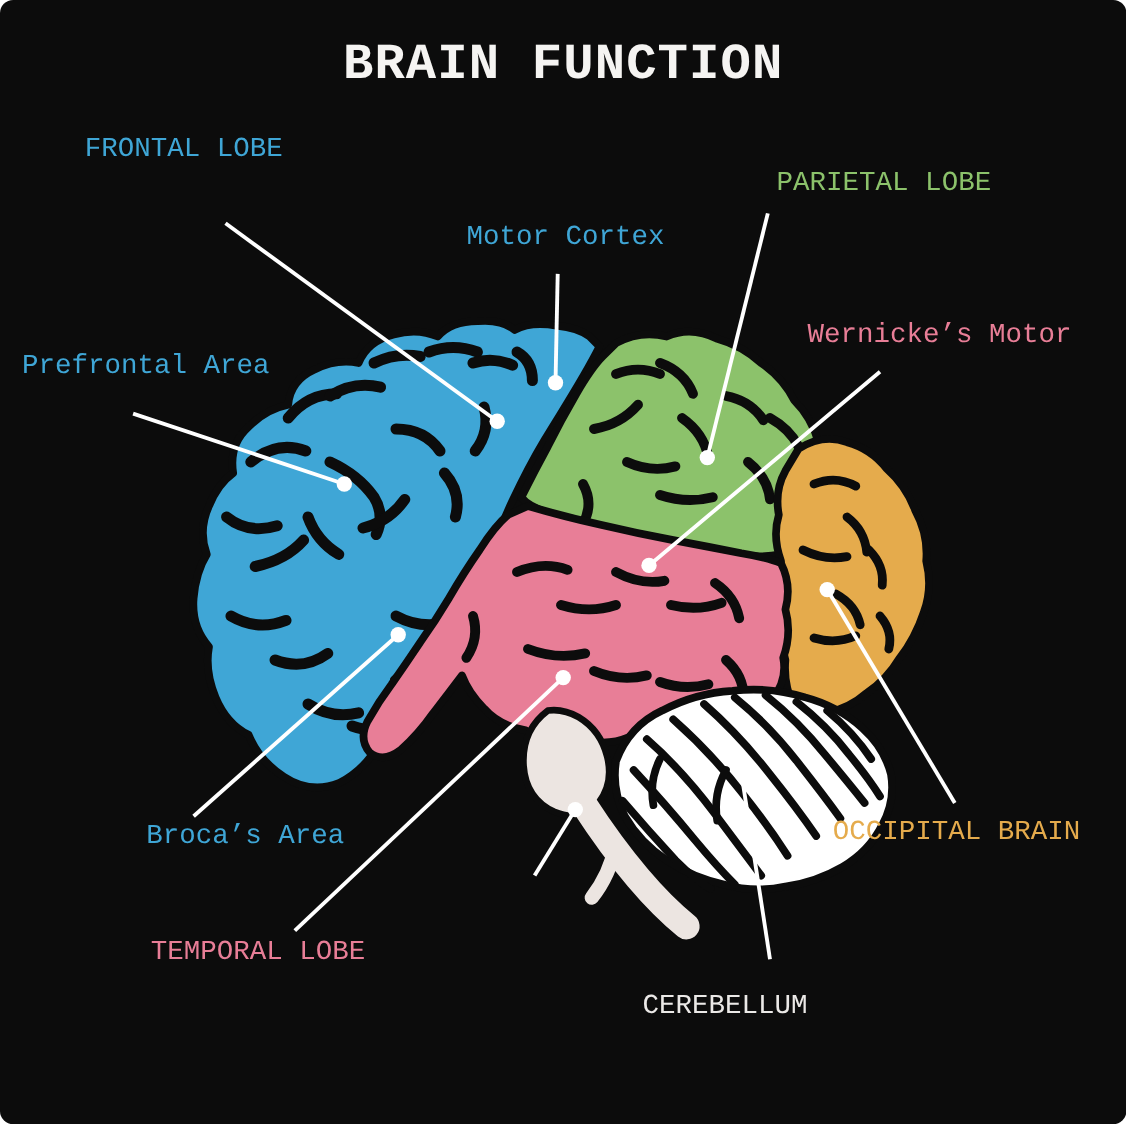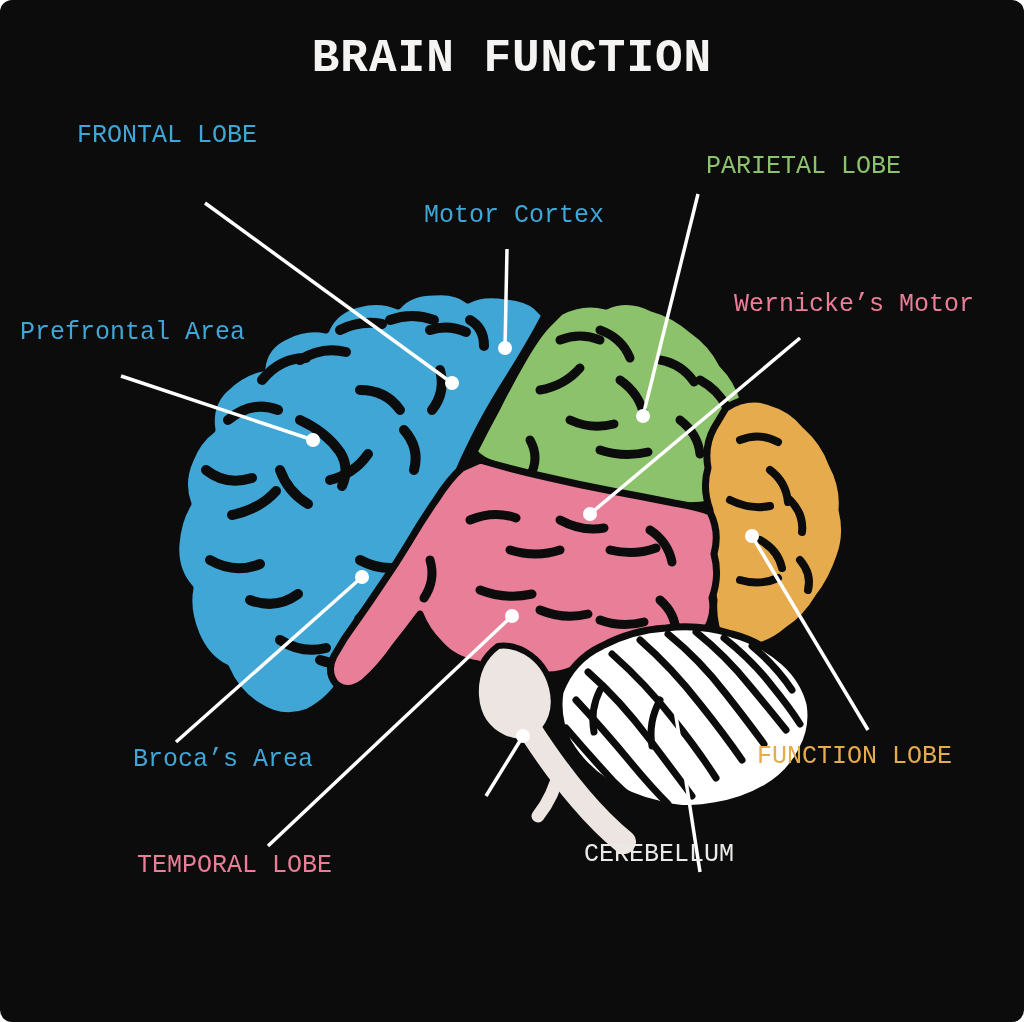--- a/index.html
+++ b/index.html
@@ -20,21 +20,21 @@
   }
   .lbl{position:absolute;font-size:25px;white-space:nowrap;}
   .lbl-frontal{left:77px;top:118px;line-height:35px;color:var(--frontal-blue);}
   .lbl-motor{left:424px;top:201px;color:var(--frontal-blue);}
   .lbl-parietal{left:706px;top:152px;color:var(--parietal-green);}
   .lbl-wernicke{left:734px;top:290px;color:var(--temporal-pink);}
   .lbl-prefrontal{left:20px;top:318px;color:var(--frontal-blue);}
   .lbl-broca{left:86px;top:745px;color:var(--frontal-blue);margin-left:47px;}
   .lbl-temporal{left:137px;top:851px;color:var(--temporal-pink);}
   .lbl-brainstem{left:398px;top:799px;color:var(--label-white);}
-  .lbl-cerebellum{left:584px;top:840px;color:var(--label-white);}
+  .lbl-cerebellum{left:584px;top:900px;color:var(--label-white);}
   .lbl-occipital{left:757px;top:742px;color:var(--occipital-gold);}
   .sulci{fill:none;stroke:#0c0c0c;stroke-linecap:round;stroke-linejoin:round;}
 </style>
 </head>
 <body>
 
 <div id="canvas">
 
   <svg id="brain-svg" width="1024" height="1022" viewBox="0 0 1024 1022">
 
@@ -195,15 +195,15 @@
   <div class="lbl lbl-frontal">
     <div>FRONTAL LOBE</div>
   </div>
   <div class="lbl lbl-parietal">PARIETAL LOBE</div>
   <div class="lbl lbl-motor">Motor Cortex</div>
   <div class="lbl lbl-wernicke">Wernicke’s Motor</div>
   <div class="lbl lbl-prefrontal">Prefrontal Area</div>
   <div class="lbl lbl-broca">Broca’s Area</div>
   <div class="lbl lbl-temporal">TEMPORAL LOBE</div>
   <div class="lbl lbl-cerebellum">CEREBELLUM</div>
-  <div class="lbl lbl-occipital">FUNCTION LOBE</div>
+  <div class="lbl lbl-occipital">OCCIPITAL BRAIN</div>
 
 </div>
 
 </body></html>

